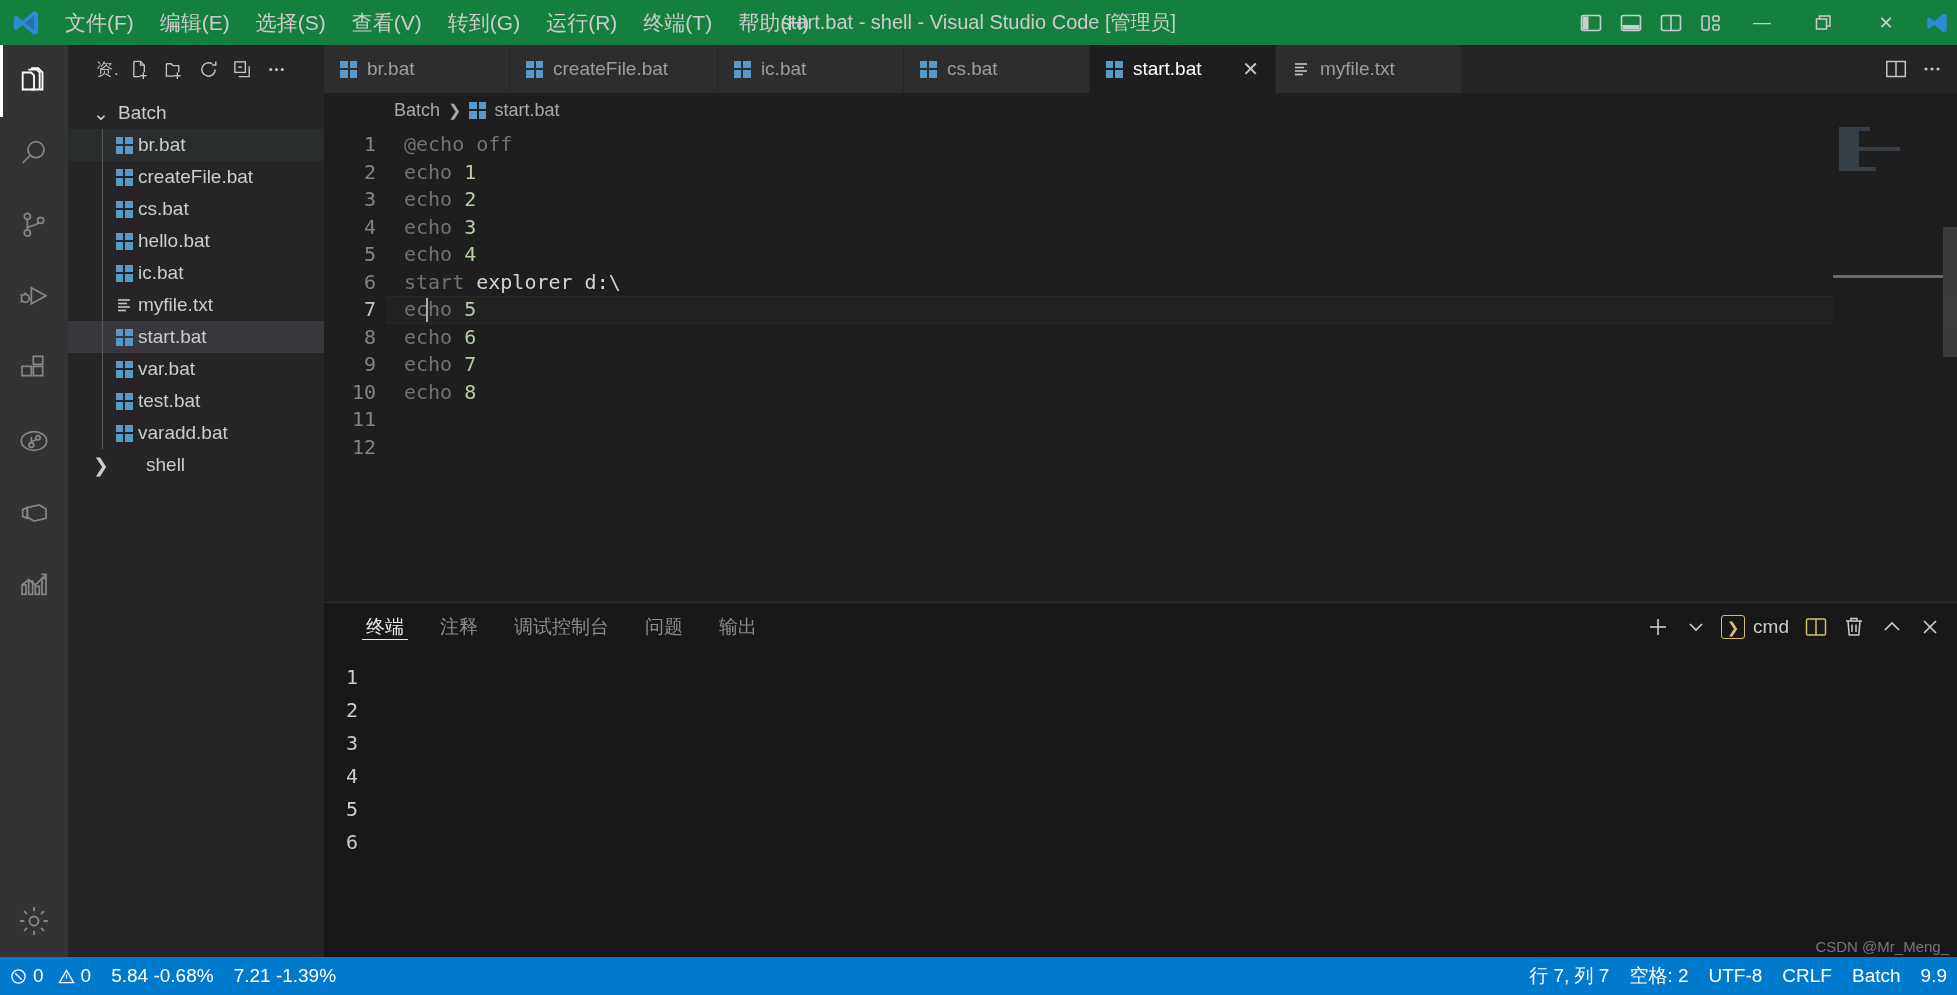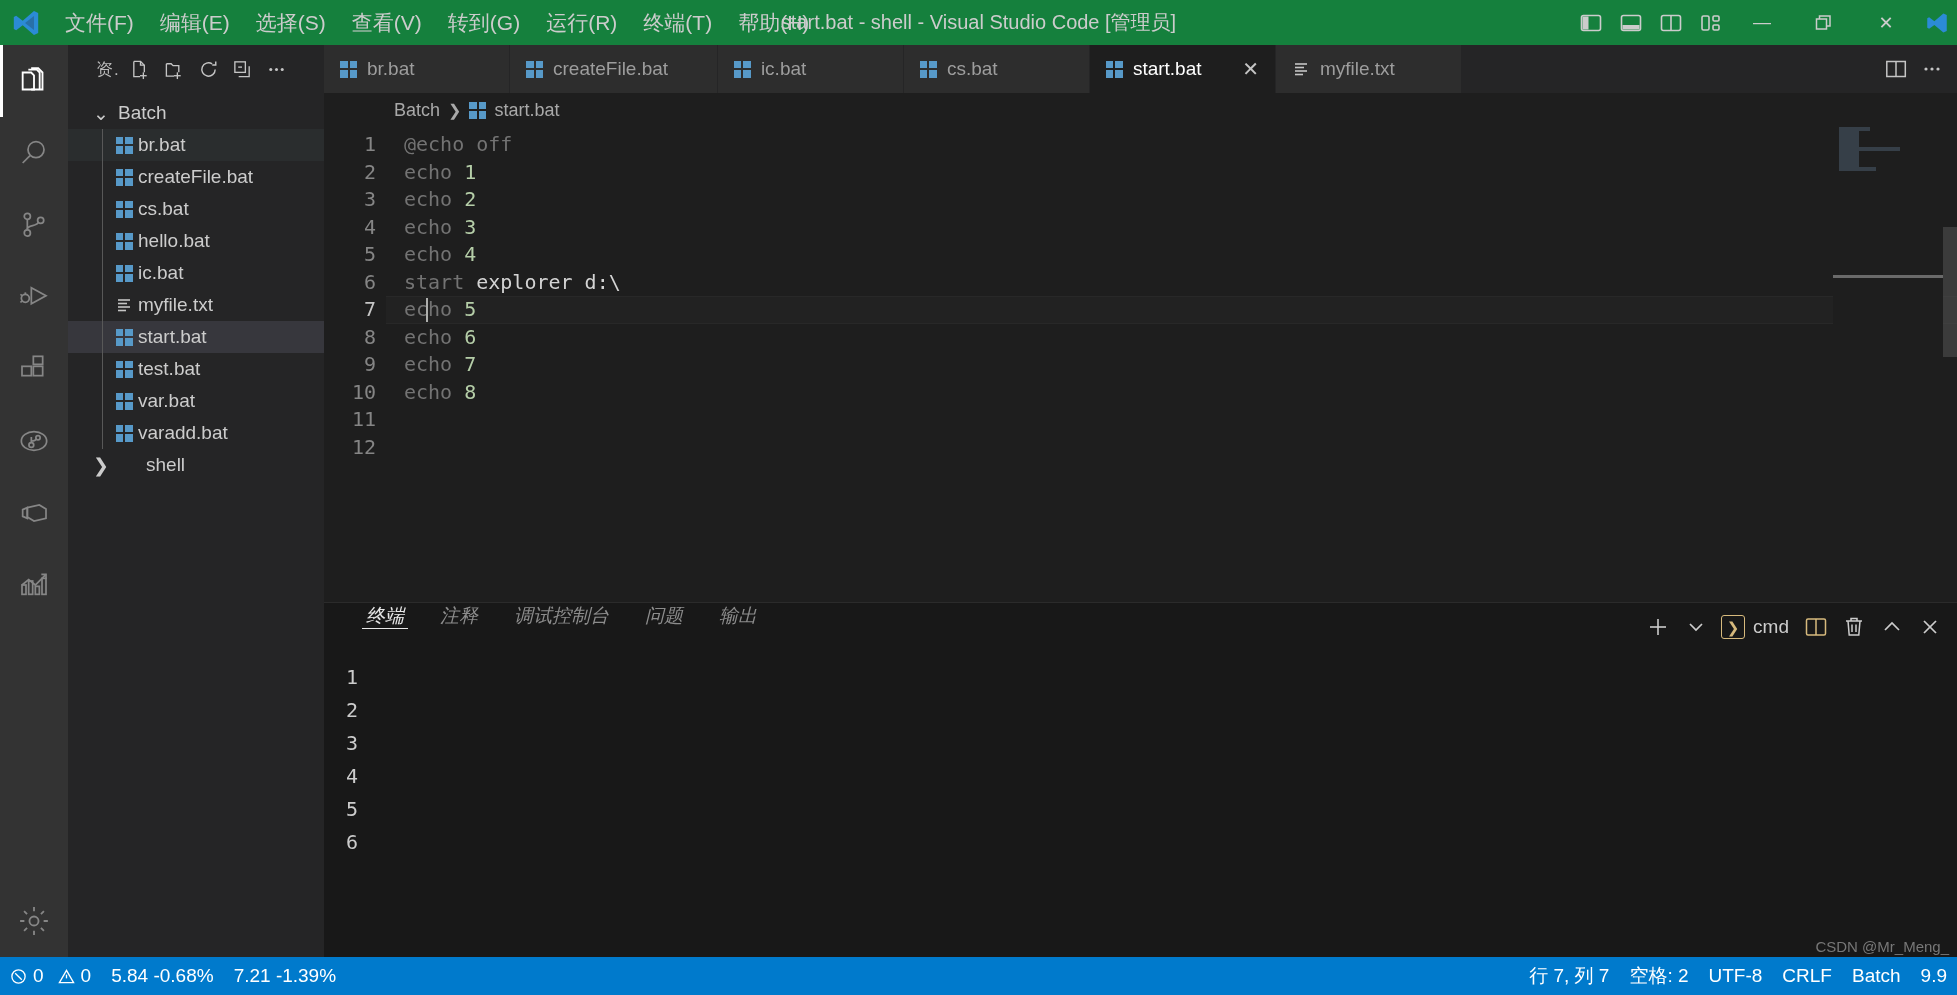--- a/index.html
+++ b/index.html
@@ -546,33 +546,33 @@
         <div class="tree-row file">
           <span class="indent-guide"></span>
           <span class="ficon">
             <span class="win-glyph">
               <i></i>
               <i></i>
               <i></i>
               <i></i>
             </span>
           </span>
+          <span>var.bat</span>
+        </div>
+        <div class="tree-row file">
+          <span class="indent-guide"></span>
+          <span class="ficon">
+            <span class="win-glyph">
+              <i></i>
+              <i></i>
+              <i></i>
+              <i></i>
+            </span>
+          </span>
           <span>test.bat</span>
-        </div>
-        <div class="tree-row file">
-          <span class="indent-guide"></span>
-          <span class="ficon">
-            <span class="win-glyph">
-              <i></i>
-              <i></i>
-              <i></i>
-              <i></i>
-            </span>
-          </span>
-          <span>var.bat</span>
         </div>
         <div class="tree-row file">
           <span class="indent-guide"></span>
           <span class="ficon">
             <span class="win-glyph">
               <i></i>
               <i></i>
               <i></i>
               <i></i>
             </span>
@@ -742,21 +742,21 @@
         </div>
       <div id="overview-marker"></div>
       <div id="editor-scrollbar">
         <div class="thumb"></div>
       </div>
     <div id="cursor" style="left: 102.35px; top: 171px;"></div>
       </div>
 
     <div id="panel">
       <div id="panel-header">
-        <div id="panel-tabs" style="display:flex;align-items:flex-start;font-style:italic;">
+        <div id="panel-tabs" style="display:flex;align-items:center;">
             <div class="ptab active">终端</div>
             <div class="ptab">注释</div>
             <div class="ptab">调试控制台</div>
             <div class="ptab">问题</div>
             <div class="ptab">输出</div>
           </div>
         <div id="panel-actions">
           <div class="pa">
             <svg width="24" height="24" viewBox="0 0 24 24" stroke="#cccccc" stroke-width="1.6">
                 <line x1="12" y1="4" x2="12" y2="20"></line>

